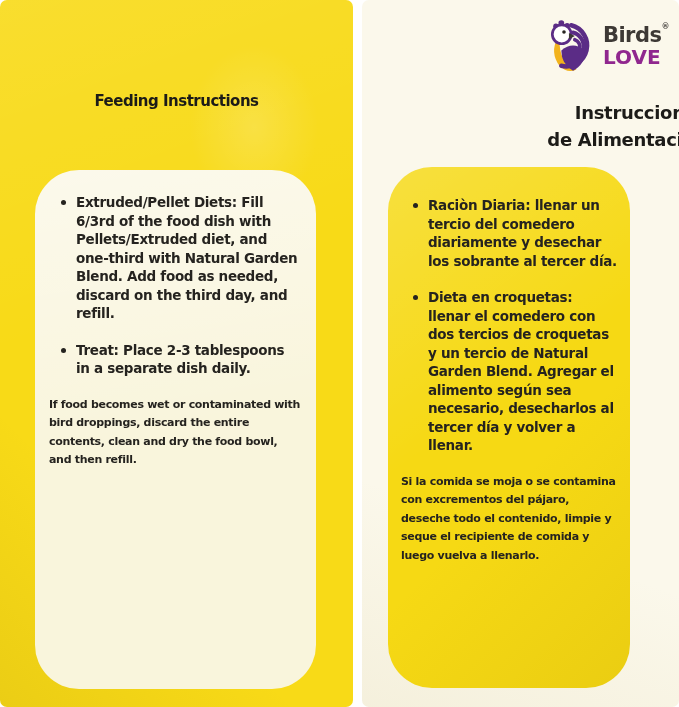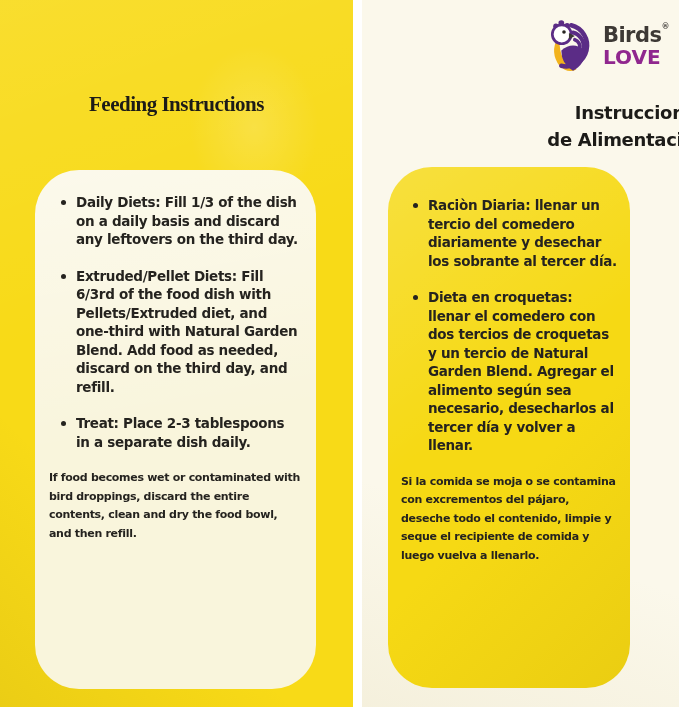--- a/index.html
+++ b/index.html
@@ -2,40 +2,40 @@
 <html><head>
 <meta charset="utf-8">
 <style>
   html,body{margin:0;padding:0;background:#fff;}
   .canvas{
     position:relative;width:679px;height:707px;overflow:hidden;
     font-family:"DejaVu Sans",sans-serif;font-weight:bold;color:#25231f;
     -webkit-font-smoothing:antialiased;
   }
   
-  .panel{position:absolute;top:0;height:707px;}
+  .panel{position:absolute;top:0;height:707px;border-radius:7px;}
   .panel-left{
     left:0;width:353px;
     background:
       radial-gradient(closest-side at 72% 18%, rgba(255,255,255,0.16), transparent 65%),
       linear-gradient(160deg, rgba(255,255,255,0.10) 0%, transparent 42%),
       linear-gradient(45deg, rgba(120,90,0,0.10) 0%, transparent 28%),
       #f8da17;
   }
   .divider{position:absolute;top:0;left:353px;width:9px;height:707px;background:#ffffff;}
   .panel-right{
     left:362px;width:317px;
     background:
       linear-gradient(200deg, transparent 72%, rgba(190,170,90,0.10)),
       #fbf8eb;
   }
   
   .title-en{
     position:absolute;top:92px;left:0;width:100%;margin:0;
-    text-align:center;font-size:21px;letter-spacing:-0.5px;color:#1c1b18;font-family:Liberation Serif, serif;
+    text-align:center;font-size:15px;letter-spacing:-0.5px;color:#1c1b18;
   }
   .title-es{
     position:absolute;top:87px;left:16px;width:100%;margin:12px;
     text-align:right;font-size:18px;line-height:1.5;letter-spacing:-0.3px;color:#1c1b18;
   }
   
   .card{position:absolute;border-radius:44px;box-sizing:border-box;overflow:hidden;}
   .card-cream{
     left:35px;top:170px;width:281px;height:519px;
     background:linear-gradient(170deg, rgba(255,255,255,0.45), transparent 50%), #f9f5dc;
@@ -68,24 +68,20 @@
 </head>
 <body>
 
 <div class="canvas">
 
   <section class="panel panel-left">
     <h1 class="title-en">Feeding Instructions</h1>
 
     <div class="card card-cream">
       <ul>
-        <li>
-          <span class="dot"></span>
-          <span>Daily Diets: Fill 1/3 of the dish on a daily basis and discard any leftovers on the third day.</span>
-        </li>
         <li>
           <span class="dot"></span>
           <span>Extruded/Pellet Diets: Fill 6/3rd of the food dish with Pellets/Extruded diet, and one-third with Natural Garden Blend. Add food as needed, discard on the third day, and refill.</span>
         </li>
         <li>
           <span class="dot"></span>
           <span>Treat: Place 2-3 tablespoons in a separate dish daily.</span>
         </li>
       </ul>
       <p class="closing">If food becomes wet or contaminated with bird droppings, discard the entire contents, clean and dry the food bowl, and then refill.</p>

